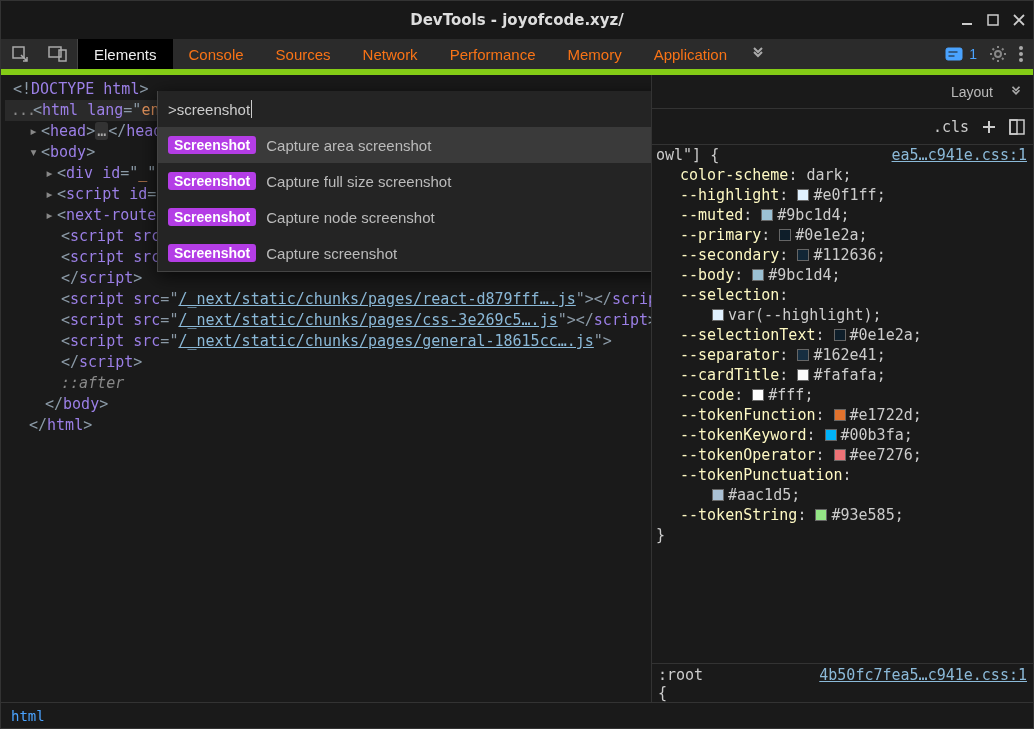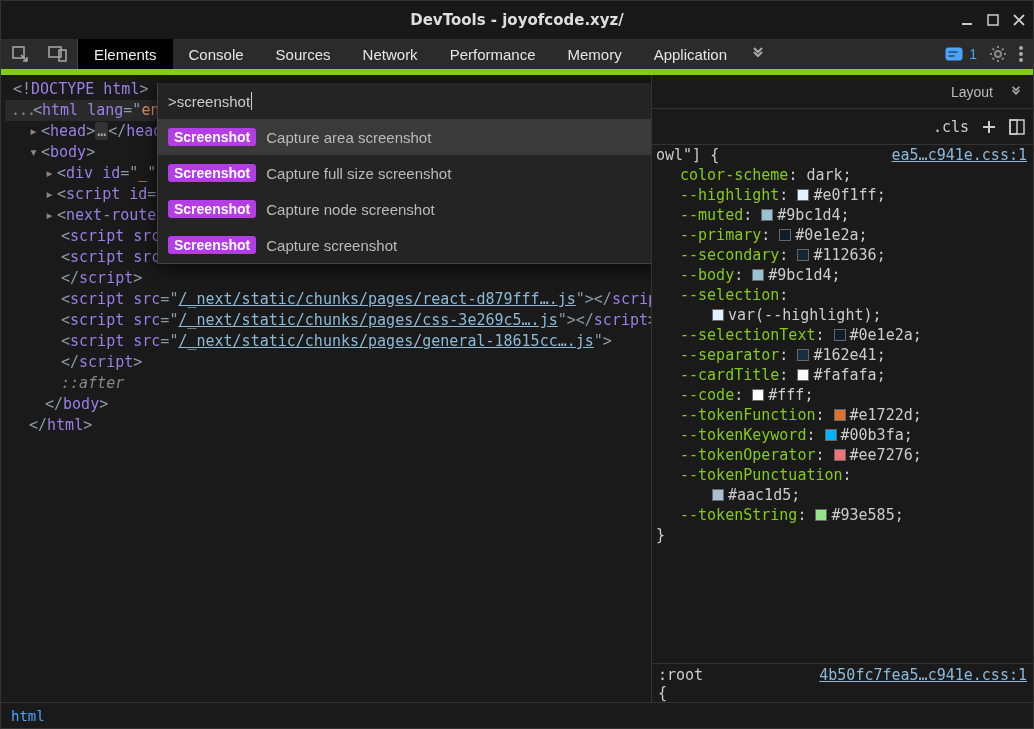--- a/index.html
+++ b/index.html
@@ -39,21 +39,21 @@
   font-family: sans-serif;
 }
 .tool-icon {
   width: 38px; display: flex; align-items: center; justify-content: center;
   color: #aaa;
 }
 .tool-sep { width: 1px; background: #444; }
 .tabs { display: flex; align-items: stretch; }
 .tab {
   padding: 0 16px; display: flex; align-items: center;
-  color: #e5e5e5; font-size: 15px;
+  color: #f97316; font-size: 15px;
 }
 .tab.active { background: #000; color: #eee; }
 .toolbar-right {
   margin-left: auto; display: flex; align-items: center; gap: 12px;
   padding-right: 10px; color: #aaa;
 }
 .issue-badge {
   display: flex; align-items: center; gap: 6px;
   color: #4aa3ff; font-size: 14px;
 }
@@ -86,21 +86,21 @@
 .tagname { color: #9b7fe6; }
 .attrname { color: #9b7fe6; }
 .attrval { color: #e0915b; }
 .srcval { color: #8bb9d8; text-decoration: underline; }
 .collapsed-dots { color: #aaa; background: #333; padding: 0 2px; border-radius: 3px; }
 .pseudo { color: #888; font-style: italic; }
 .arrow { color: #888; display: inline-block; width: 12px; }
 
 
 .cmd-menu {
-  position: absolute; top: 8px; left: 156px;
+  position: absolute; top: 16px; left: 156px;
   width: 700px;
   background: #242424;
   box-shadow: 0 4px 18px rgba(0,0,0,0.7);
   border: 1px solid #444;
   border-top: none;
   z-index: 50;
 }
 .cmd-input {
   height: 36px; display: flex; align-items: center;
   padding: 0 10px; color: #ccc; font-size: 15px;
@@ -142,21 +142,21 @@
   padding: 0 8px; gap: 12px; border-bottom: 1px solid #333;
   font-family: monospace; color: #ccc; font-size: 15px;
 }
 .styles-body {
   flex: 1; overflow: auto; padding: 0 6px 0 4px;
   font-size: 15px; line-height: 20px;
 }
 .rule-src { color: #8bb9d8; text-decoration: underline; float: right; }
 .rule-selector { color: #ccc; }
 .decl { padding-left: 24px; }
-.prop { color: #84cc16; }
+.prop { color: #fef9c3; }
 .val { color: #ccc; }
 .swatch {
   display: inline-block; width: 12px; height: 12px;
   border: 1px solid #666; margin-right: 4px; vertical-align: -1px;
 }
 
 
 .breadcrumb {
   height: 26px; border-top: 1px solid #333;
   background: #1a1a1a;

